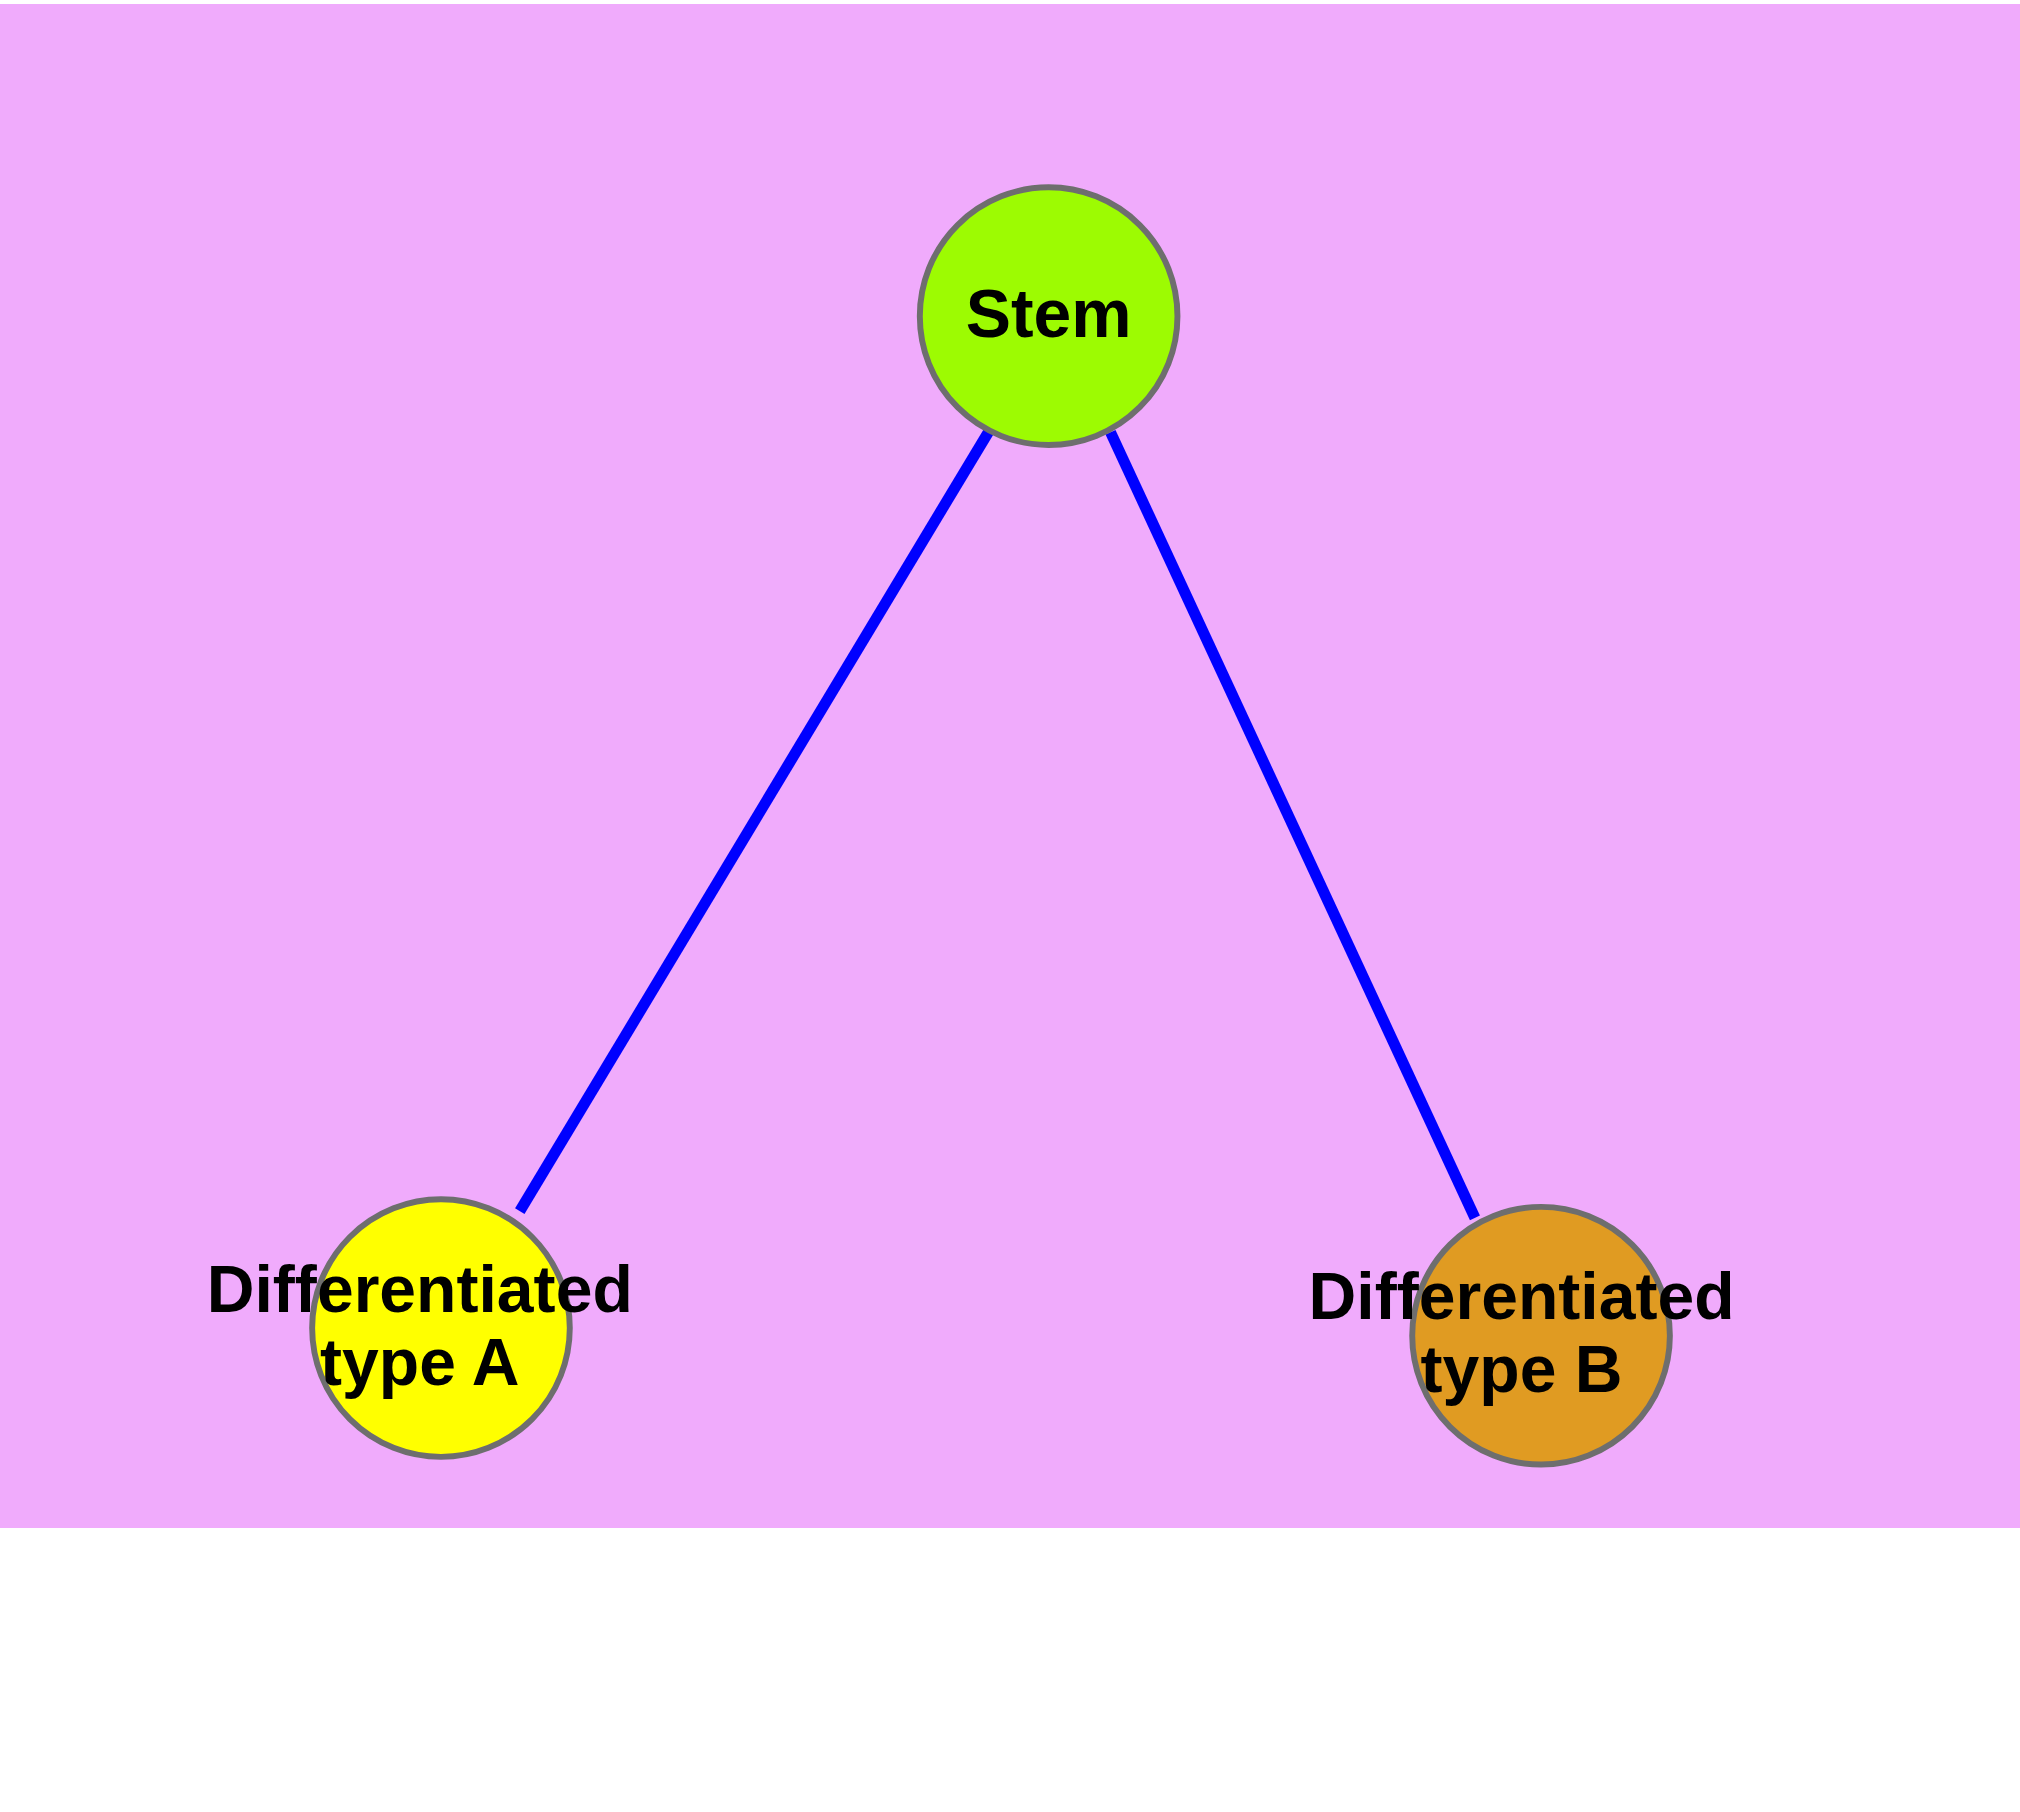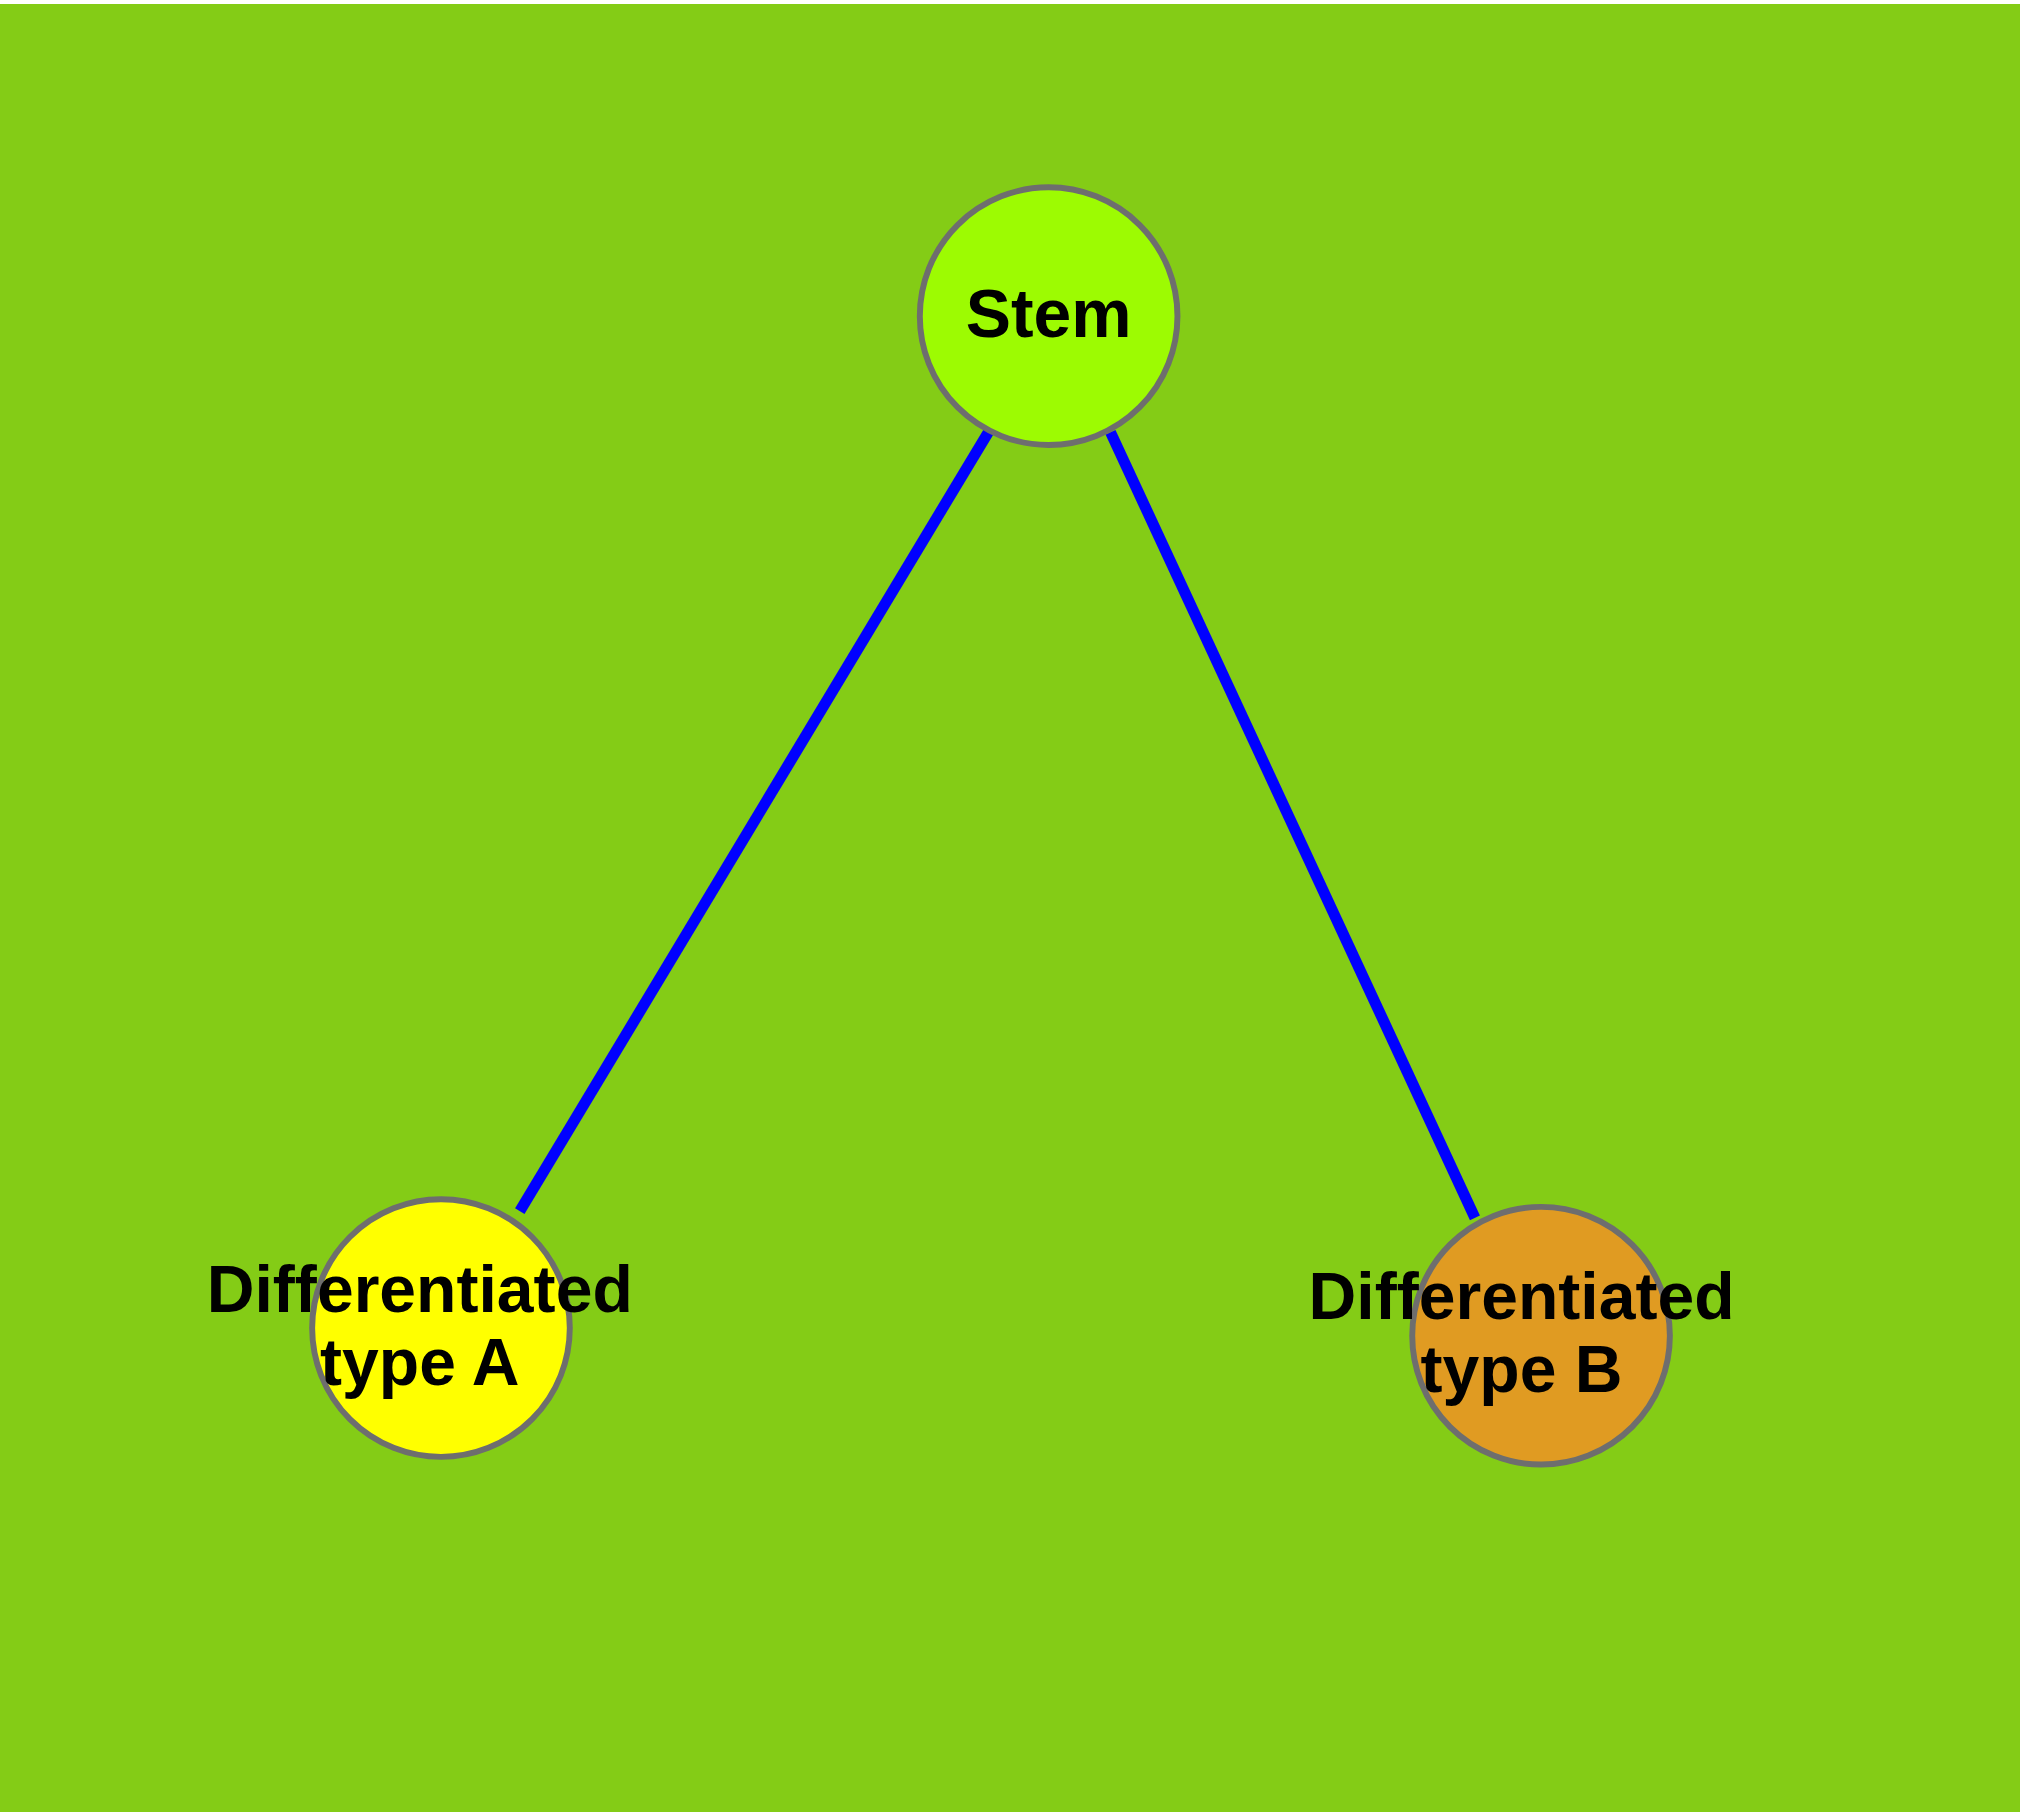--- a/index.html
+++ b/index.html
@@ -41,21 +41,21 @@
     left: 0;
     top: 0;
     width: 2021px;
     height: 4.2px;
     background: #ffffff;
   }
 </style>
 </head>
 <body>
 
-<div id="canvas" style="background: #84cc16; width: 2021px; height: 1812px;">
+<div id="canvas" style="background: #f0abfc; width: 2021px; height: 1528px;">
 
   <svg id="graph-svg" viewBox="0 0 2384 2138" xmlns="http://www.w3.org/2000/svg">
 
     <g>
       <line x1="1167" y1="508" x2="613" y2="1429" stroke="#0000ff" stroke-width="13" stroke-linecap="butt"></line>
       <line x1="1310" y1="510" x2="1740" y2="1437" stroke="#0000ff" stroke-width="13" stroke-linecap="butt"></line>
     </g>
 
     <g>
 

